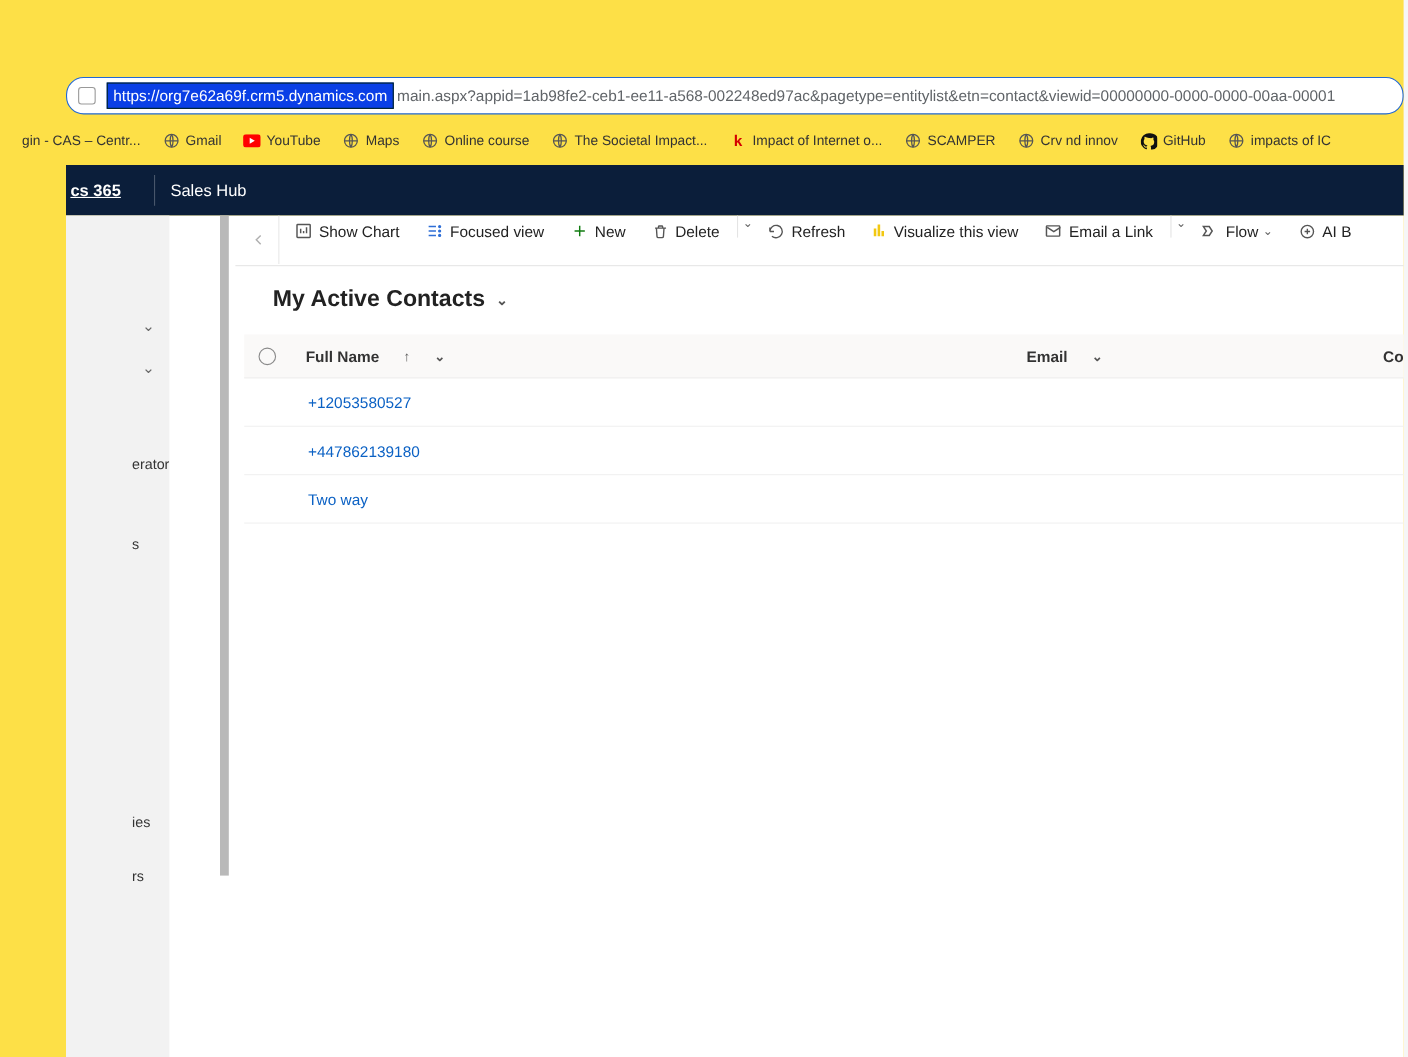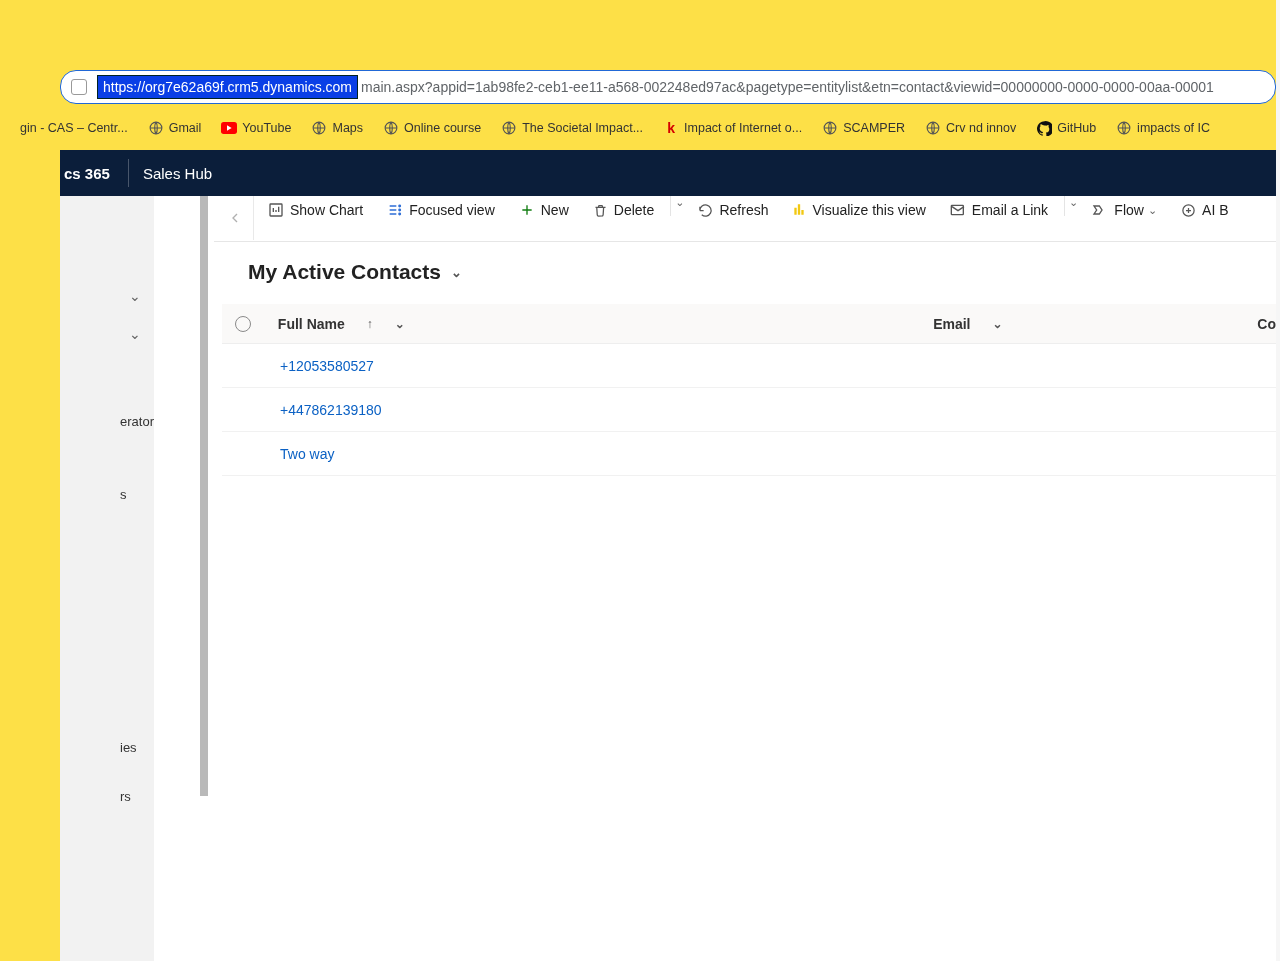--- a/index.html
+++ b/index.html
@@ -10,21 +10,21 @@
   .omnibar .siteicon { width:16px; height:16px; border:1px solid #999; border-radius:3px; margin-right:10px; display:inline-block;}
   .omnibar .highlight { background:#0a3fe6; color:#fff; padding:3px 5px; border:1px solid #022; font-size:14px; white-space:nowrap;}
   .omnibar .rest { color:#606468; font-size:14px; margin-left:3px; white-space:nowrap; overflow:hidden;}
   
   .bookmarks { position:absolute; left:20px; top:114px; right:0; height:28px; display:flex; align-items:center; gap:20px; color:#333; font-size:12.5px; white-space:nowrap;text-align:right;}
   .bm { display:flex; align-items:center; gap:5px; cursor:pointer;}
   .bm .ic { width:16px; height:16px; display:inline-flex; align-items:center; justify-content:center;}
   .globe svg, .gh svg { display:block;}
   
   .appbar { position:absolute; left:60px; top:150px; right:0; height:46px; background:#0b1e3a; color:#fff; display:flex; align-items:center; font-size:15px;}
-  .appbar .appname { font-weight:600; padding:0 18px 0 4px; border-right:1px solid rgba(255,255,255,.25); height:28px; display:flex; align-items:center;}
+  .appbar .appname { font-weight:600; padding:0 30px 0 4px; border-right:1px solid rgba(255,255,255,.25); height:28px; display:flex; align-items:center;text-decoration:underline;}
   .appbar .hub { padding-left:14px; font-weight:400;text-align:center;}
   
   .area { position:absolute; left:60px; top:196px; right:0; bottom:0; background:#fff;}
   .leftpad { position:absolute; left:0; top:0; width:94px; bottom:0; background:#f2f2f2;}
   .scroll-track{position:absolute; left:140px; top:0; width:8px; height:600px; background:#e5e5e5;}
   .scroll-thumb{background:#b9b9b9; width:100%; height:100%;}
   .nav-chevs {position:absolute; left:69px; top:92px; display:flex; flex-direction:column; gap:22px;}
   .nav-chevs span{color:#666; font-size:14px;}
   .sidebartxt { position:absolute; left:60px; color:#333; font-size:13px; white-space:nowrap;}
   .cmdbar { position:absolute; left:154px; top:0; right:0; height:46px; border-bottom:1px solid #e6e6e6; display:flex; align-items:flex-start; gap:4px; padding:0 6px 0 2px;}

